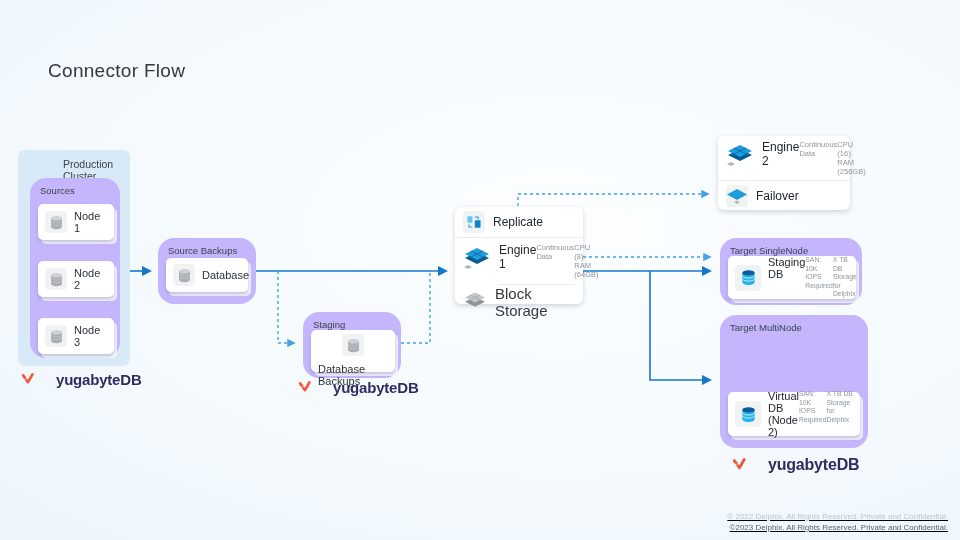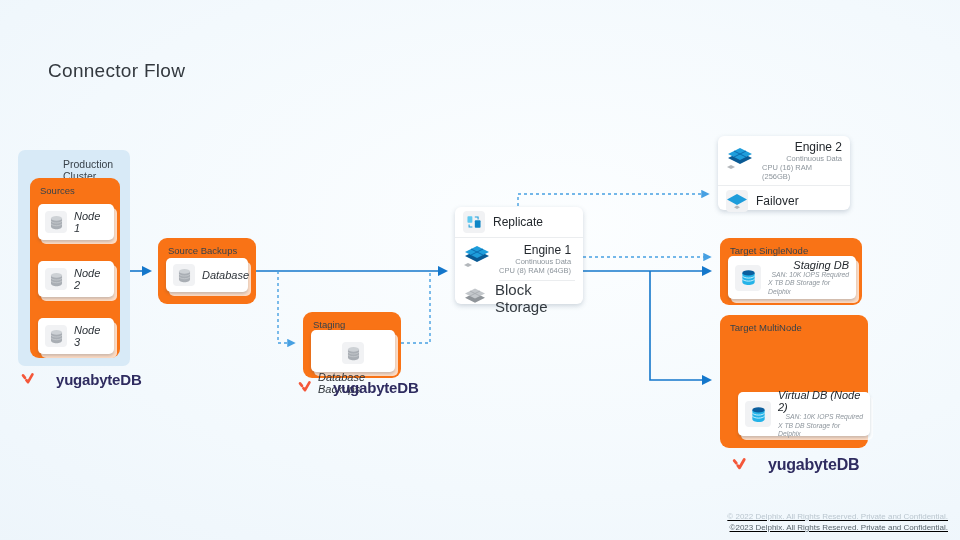--- a/index.html
+++ b/index.html
@@ -8,33 +8,33 @@
     position:relative; width:960px; height:540px; overflow:hidden;
     background: radial-gradient(120% 110% at 58% 42%, #fcfeff 0%, #f3f9fd 45%, #e7f1f9 100%);
   }
   .connectors { position:absolute; left:0; top:0; pointer-events:none; }
 
   .title { position:absolute; left:48px; top:60px; font-size:19px; color:#33393f; letter-spacing:.3px; }
 
   
   .cluster { position:absolute; left:18px; top:150px; width:112px; height:216px; background:#d8eaf7; border-radius:7px; }
   .cluster-label { position:absolute; left:10px; top:8px; font-size:10.5px; color:#39424a;padding-left:35px; }
-  .cream { position:absolute; background:#f97316; border-radius:9px; }
+  .cream { position:absolute; background:#c4b5fd; border-radius:16px; }
   .group-label { position:absolute; left:10px; top:7px; font-size:9.5px; color:#39424a; }
 
   .sources { left:12px; top:28px; width:90px; height:180px; }
   .sb { left:158px; top:238px; width:98px; height:66px; }
   .st { left:303px; top:312px; width:98px; height:66px; }
   .tgt-single { left:720px; top:238px; width:142px; height:67px; }
   .tgt-multi { left:720px; top:315px; width:148px; height:133px; }
 
   
   .wcard { position:absolute; background:#fff; border-radius:5px;
            box-shadow:0 2px 3px rgba(60,80,100,.25), 3px 4px 0 rgba(255,255,255,.75);
-           display:flex; align-items:center; gap:7px; padding:12px 7px; box-sizing:border-box;font-style:italic; }
+           display:flex; align-items:center; gap:7px; padding:4px 7px; box-sizing:border-box; }
   .icon-sq { flex:0 0 auto; display:flex; align-items:center; justify-content:center;
              background:#f1f2f4; border-radius:4px; }
   .sq22 { width:22px; height:22px; } .sq26 { width:26px; height:26px; }
   .node-card { left:8px; width:76px; height:36px; }
   .node-label { font-size:11px; color:#2c3238; }
   .n1 { top:26px; } .n2 { top:83px; } .n3 { top:140px; }
   .db-card { left:8px; top:20px; width:82px; height:34px; }
   .stg-card { left:8px; top:18px; width:84px; height:42px;flex-direction:column; }
   .stg-card .node-label { line-height:12px; }
 
@@ -46,27 +46,27 @@
   .fo-panel { left:718px; top:136px; width:132px; height:74px; }
   .row { display:flex; align-items:center; gap:8px; padding:4px 8px; }
   .row-replicate { height:30px; }
   .row-block { height:26px; }
   .row-fo { height:29px; }
   .divider { border-top:1px solid #ebedef; margin:0; }
   .divider-inset { border-top:1px solid #ebedef; margin:0 8px 0 44px; }
   .row-title { font-size:12px; color:#23282d; }
   .row-sub { font-size:7.5px; color:#8d959c; line-height:9px; }
   .row-small { font-size:15px; color:#33393f; }
-  .tcol { display:flex; flex-direction:column;align-items:flex-end; }
+  .tcol { display:flex; flex-direction:row; }
 
   
   .vcard { display:flex; align-items:center; gap:7px; }
   .v-single { left:8px; top:18px; width:128px; height:43px; }
   .v-m1 { left:8px; top:21px; width:132px; height:44px; }
-  .v-m2 { left:8px; top:77px; width:132px; height:44px;margin-left:10px; }
+  .v-m2 { left:8px; top:77px; width:132px; height:44px; }
   .v-name { font-size:11px; color:#23282d; }
   .v-sub { font-size:6.8px; color:#8d959c; line-height:8.5px; }
 
   
   .logo { position:absolute; display:flex; align-items:center; gap:20px;
           font-weight:bold; font-size:15px; color:#2f2c60; letter-spacing:-.2px; }
   .logo-1 { left:20px; top:371px; }
   .logo-2 { left:297px; top:379px; }
   .logo-3 { left:731px; top:456px; font-size:16px; }
 

